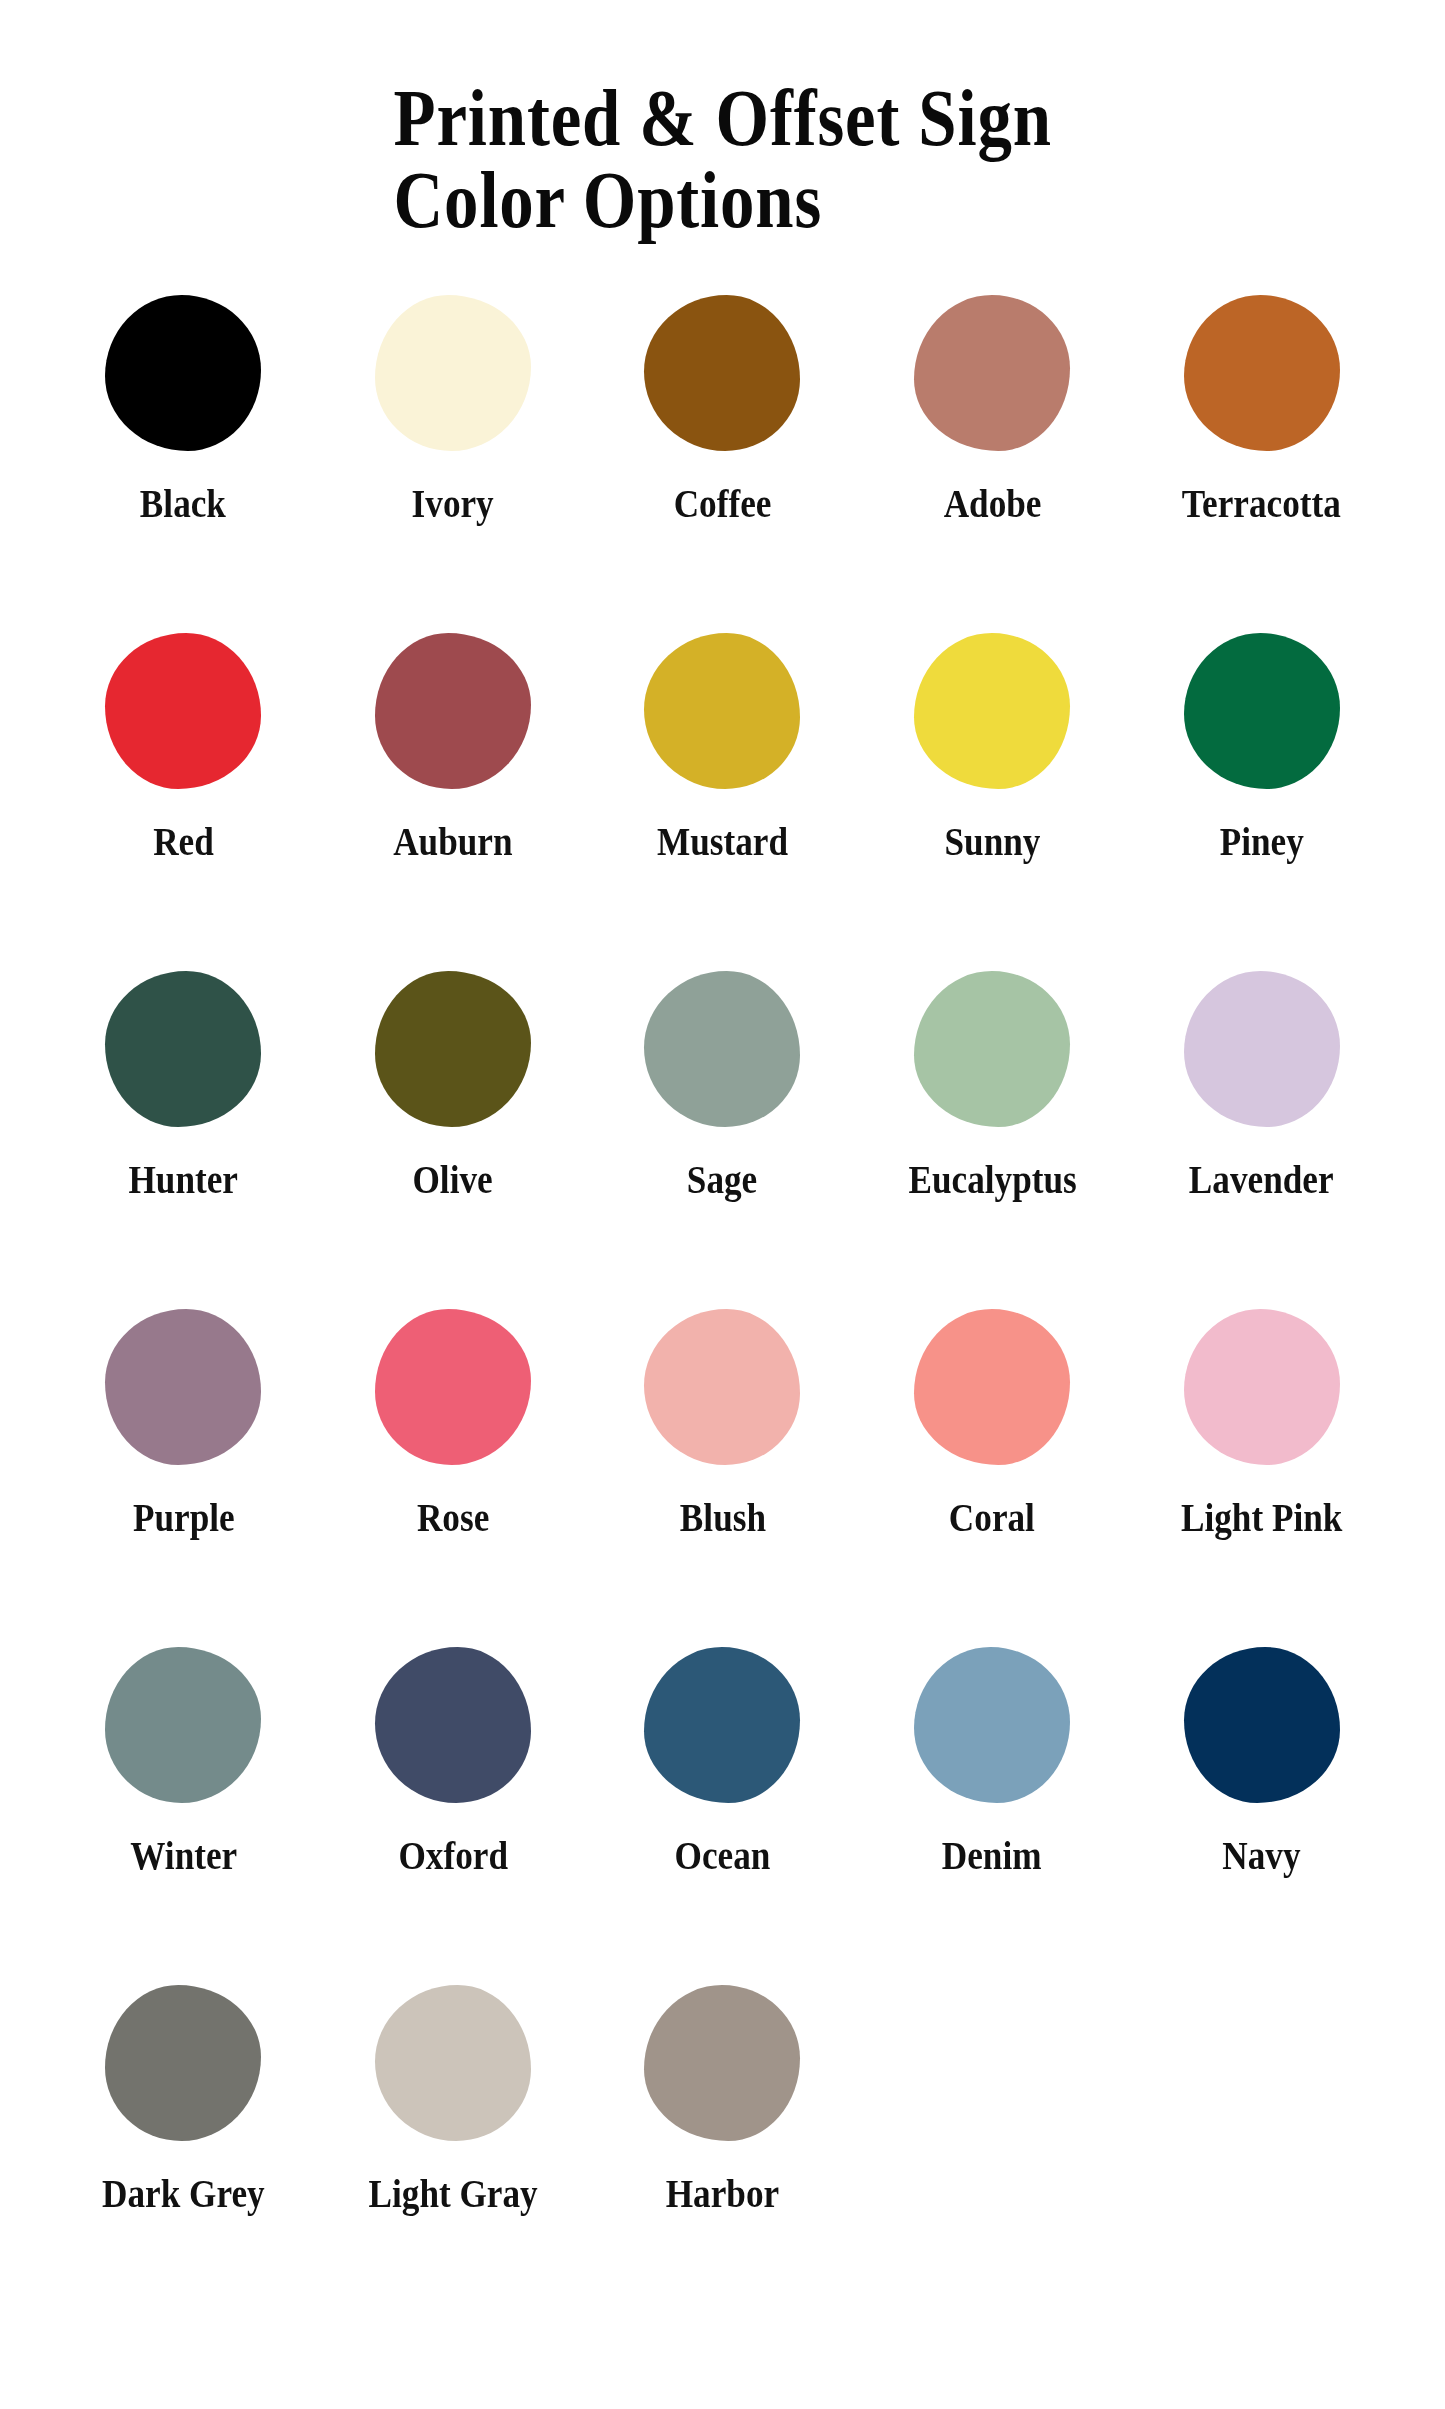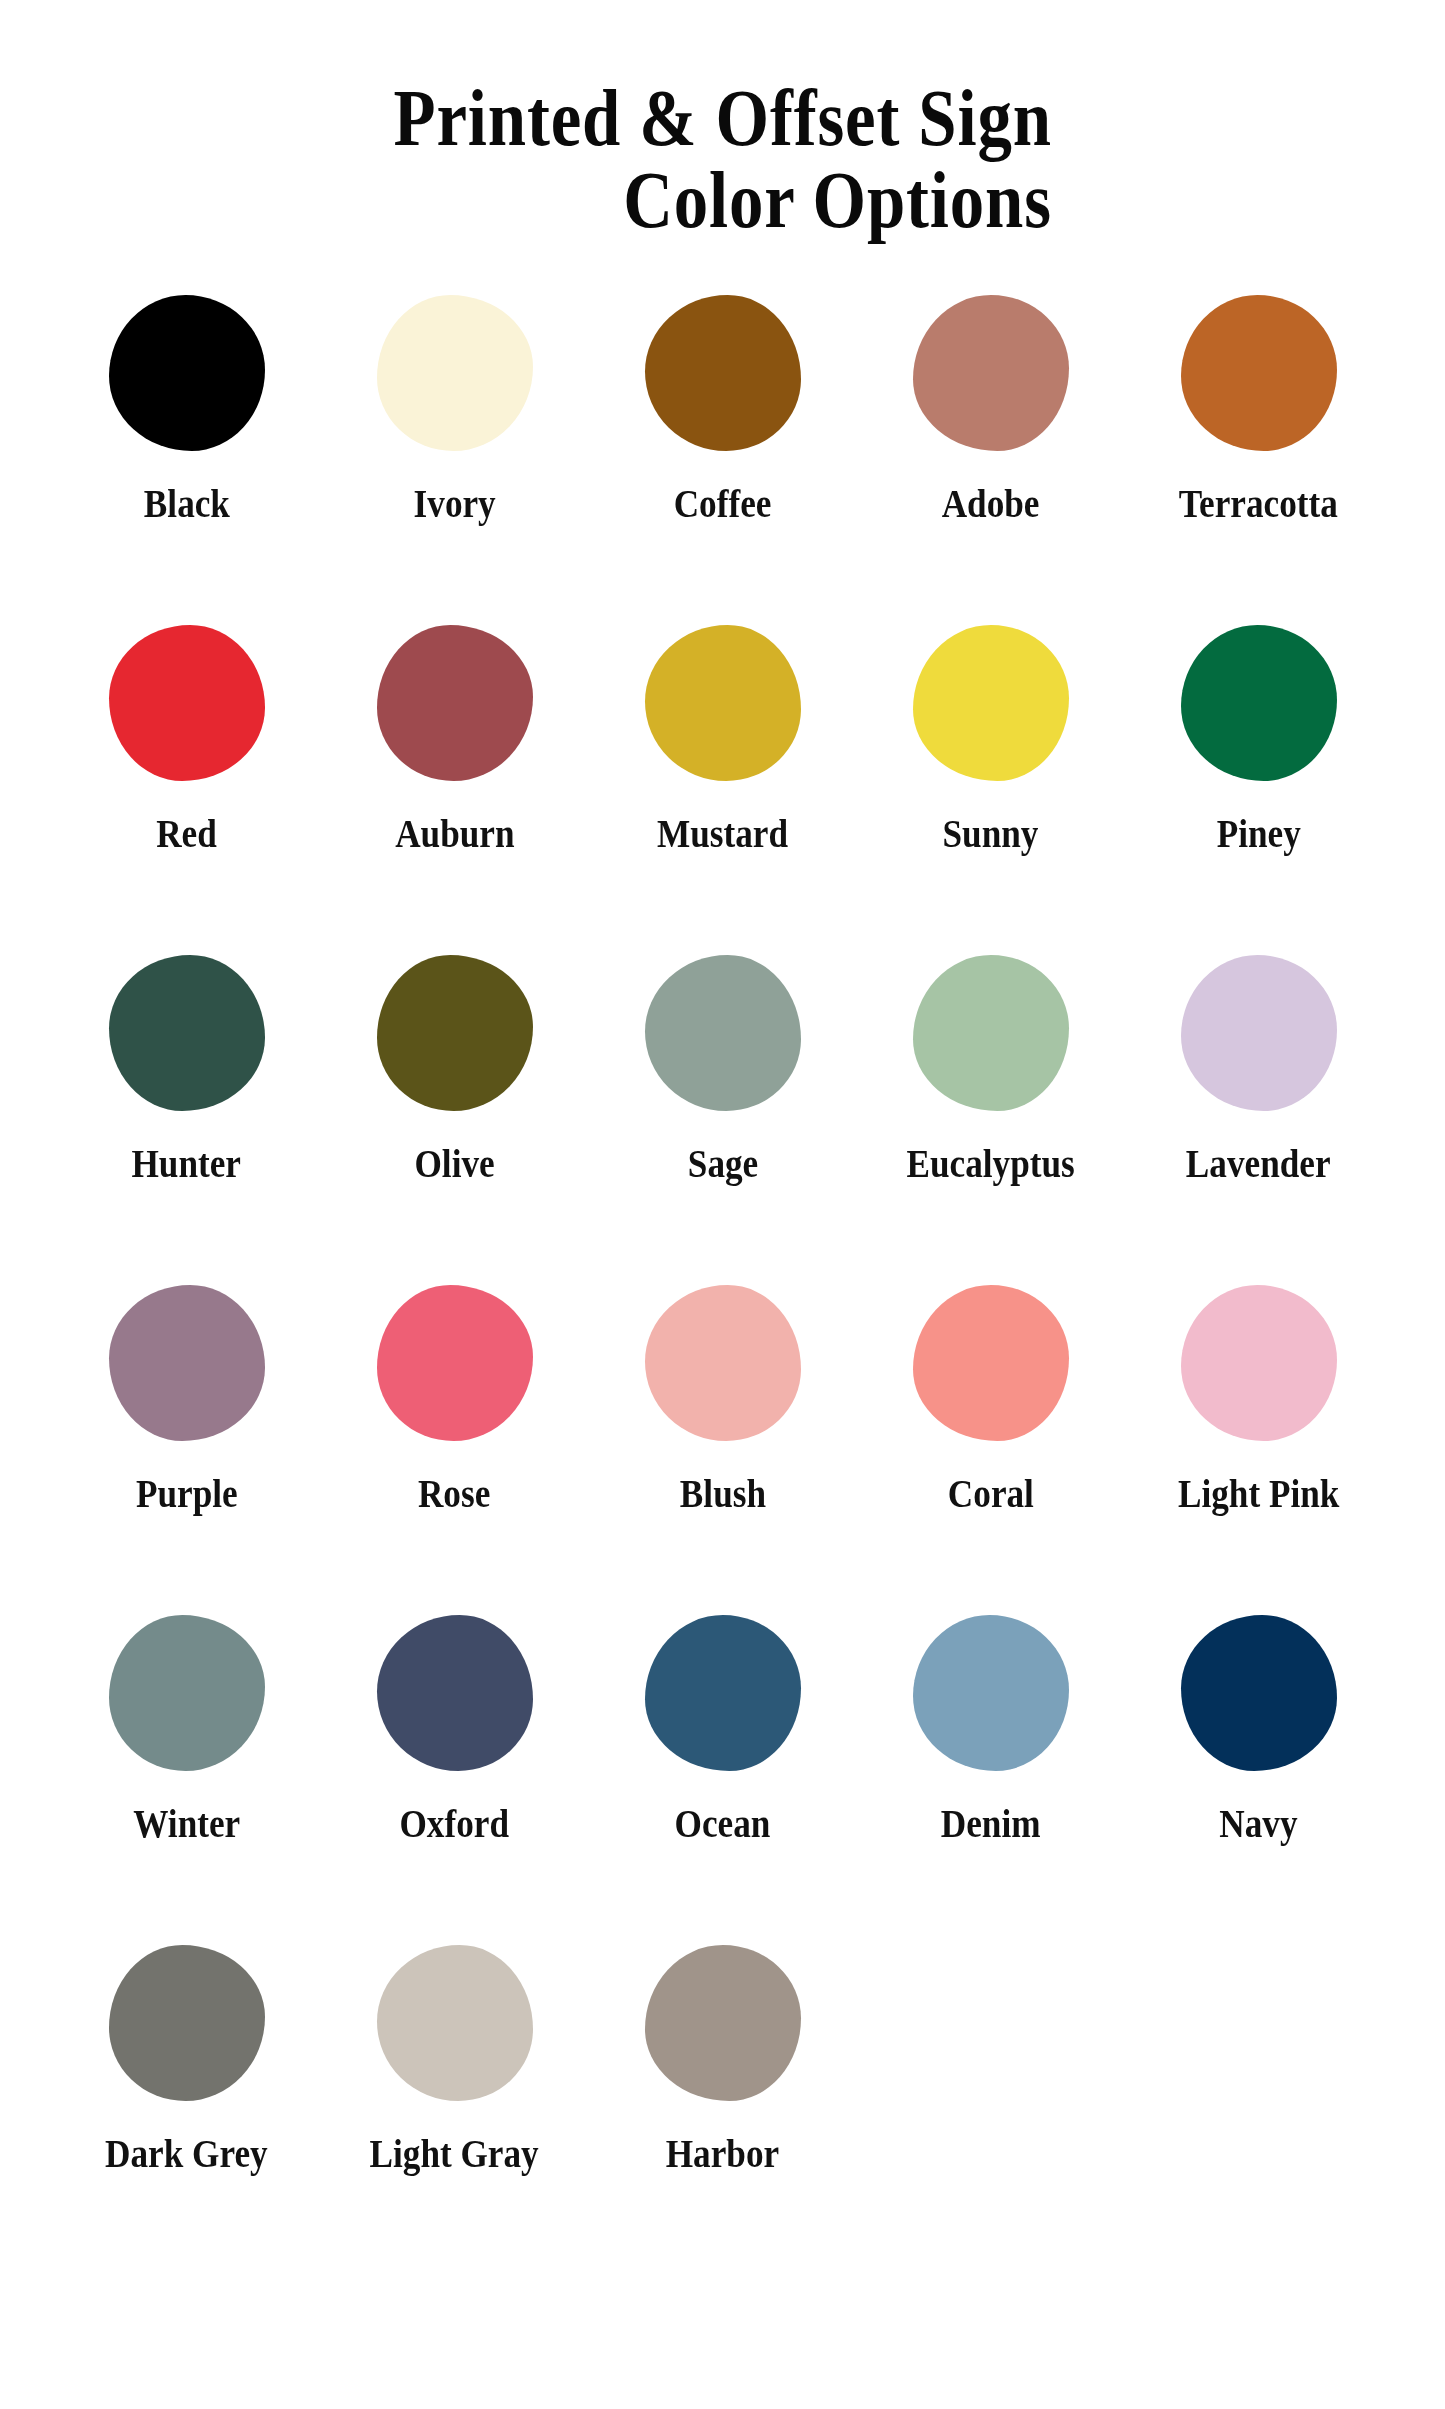--- a/index.html
+++ b/index.html
@@ -22,21 +22,21 @@
     box-sizing: border-box;
     background: #ffffff;
     display: flex;
     flex-direction: column;
     align-items: center;
   }
 
   
   .title-block {
     margin-top: 78px;
-    text-align: right;
+    text-align: left;
     user-select: none;
   }
   .title-line {
     font-family: "Liberation Serif", "DejaVu Serif", serif;
     font-weight: 700;
     font-size: 80px;
     line-height: 1.02;
     letter-spacing: 1px;
     color: #0a0a0a;
     transform: scaleX(0.86);
@@ -46,20 +46,21 @@
 
   
   .grid {
     margin-top: 54px;
     width: 1340px;
     display: grid;
     grid-template-columns: repeat(5, 1fr);
     grid-auto-rows: 330px;
     row-gap: 0px;
     column-gap: 0px;
+    gap: 8px;
   }
 
   .cell {
     display: flex;
     flex-direction: column;
     align-items: center;
     justify-content: flex-start;
   }
 
   .swatch-wrap {

